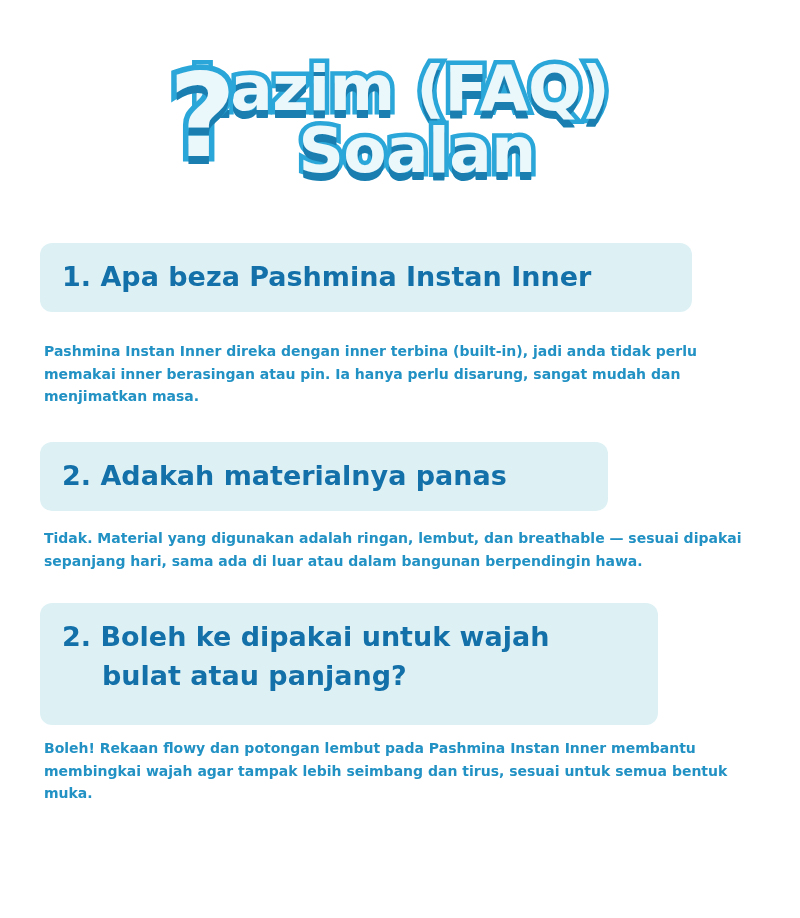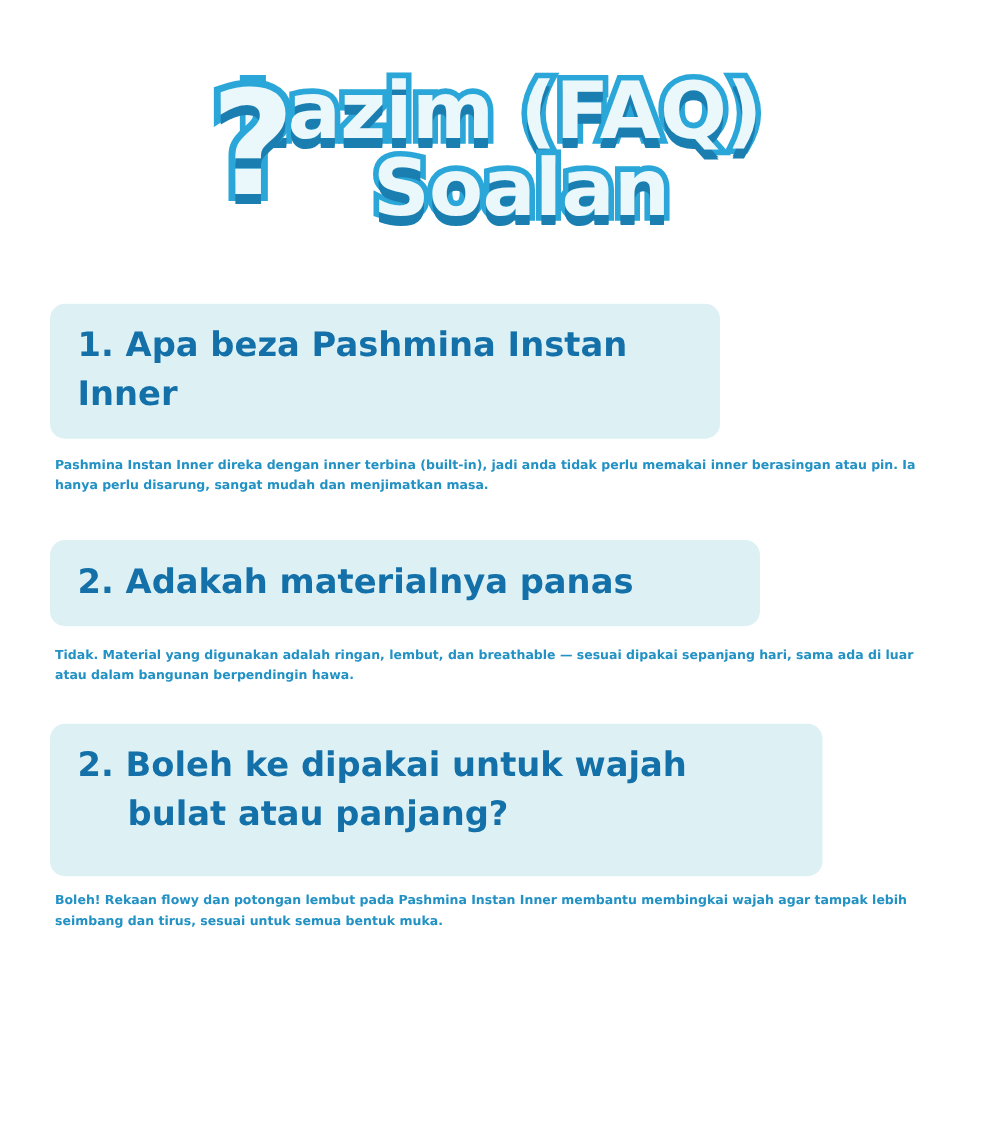--- a/index.html
+++ b/index.html
@@ -75,39 +75,39 @@
 
   .faq-item { margin-bottom: 16px; }
 
   .q-box {
     background: #ddf1f5;
     border-radius: 12px;
     padding: 14px 22px 16px 22px;
     display: inline-block;
     box-sizing: border-box;
   }
-  .q-box.w1 { width: 536px; }
+  .q-box.w1 { width: 652px; }
   .q-box.w2 { width: 568px; }
   .q-box.w3 { width: 618px; }
 
   .q-text {
     font-family: "DejaVu Sans", sans-serif;
     font-weight: bold;
     color: #1470a8;
     font-size: 27px;
     line-height: 1.45;
     margin: 0;
   }
   .q-line2 { display: block; padding-left: 40px; }
 
   .a-text {
-    margin: 14px 4px 0 4px;
+    margin: 28px 4px 0 4px;
     font-family: "DejaVu Sans", sans-serif;
     color: #2291c4;
-    font-size: 10px;
+    font-size: 14px;
     font-weight: bold;
     line-height: 1.62;
     max-width: 712px;
   }
 
   .faq-item.item2 .a-text { margin-top: 16px; }
   .faq-item.item3 .q-box { padding-bottom: 30px; }
   .faq-item.item3 .a-text { margin-top: 12px; }
   .faq-item.item2 { margin-top: 34px; }
   .faq-item.item3 { margin-top: 30px; }

